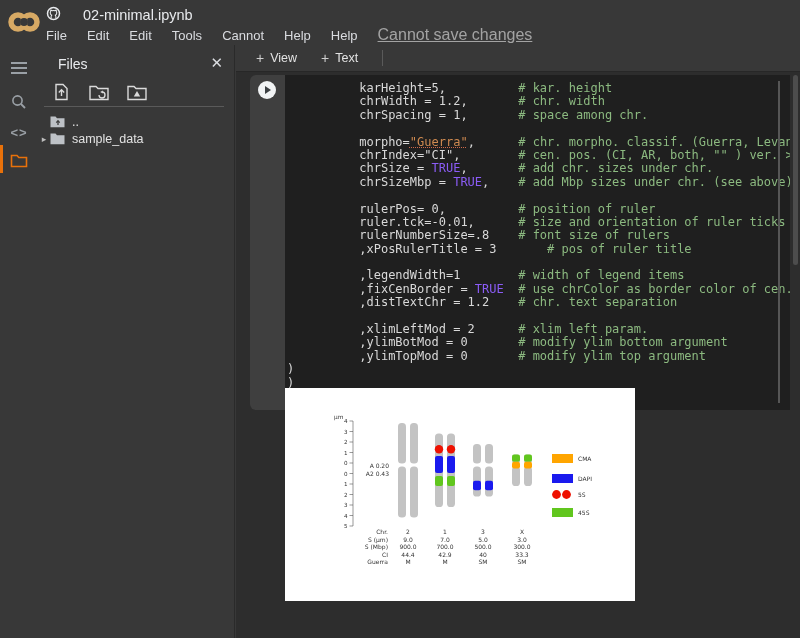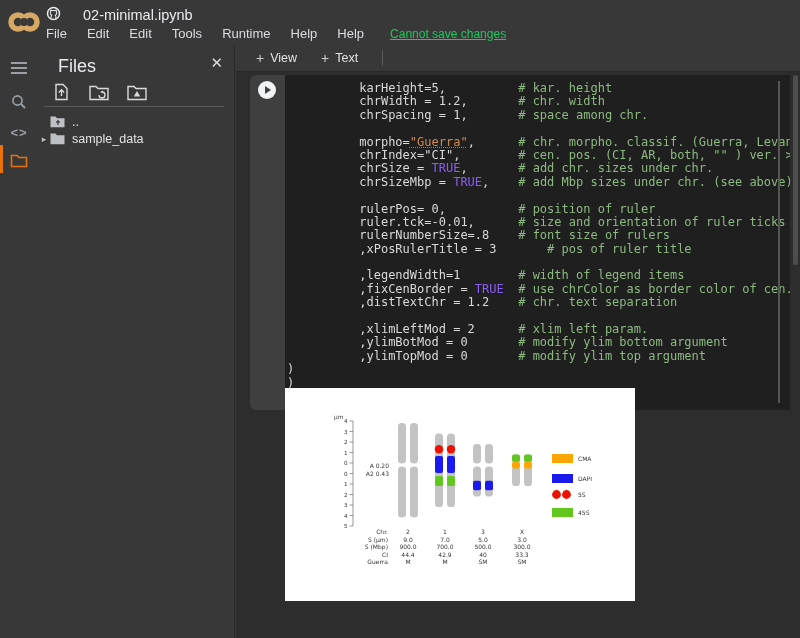--- a/index.html
+++ b/index.html
@@ -7,32 +7,32 @@
               font-family:"Liberation Sans","DejaVu Sans",sans-serif; }
   #app { position:relative; width:800px; height:638px; background:#383838; }
 
   
   #topbar { position:absolute; left:0; top:0; width:800px; height:45px; background:#383838; }
   #colab-logo { position:absolute; left:8px; top:8px; width:32px; height:28px; cursor:pointer; }
   #title-row { position:absolute; left:46px; top:6px; height:18px; display:flex; align-items:center; gap:22px; }
   #nb-title { color:#e8eaed; font-size:14.5px; cursor:text; }
   #menubar { position:absolute; left:46px; top:26px; display:flex; align-items:center; gap:20px; }
   .menu-item { color:#dadce0; font-size:13px; cursor:pointer; }
-  .save-status { color:#22c55e; font-size:12px; text-decoration:underline; margin-left:6px; cursor:pointer; }
+  .save-status { color:#a3a3a3; font-size:16px; text-decoration:underline; cursor:pointer; }
 
   
   #rail { position:absolute; left:0; top:45px; width:38px; height:593px; background:#383838; }
   .rail-btn { position:absolute; left:0; width:38px; height:30px; display:flex; align-items:center; justify-content:center; cursor:pointer; }
   #active-bar { position:absolute; left:0; top:100px; width:3px; height:28px; background:#e8710a; }
   .code-glyph { color:#9aa0a6; font-size:13px; font-weight:bold; letter-spacing:1px; }
 
   
   #files { position:absolute; left:38px; top:45px; width:197px; height:593px; background:#383838; border-right:1px solid #2a2a2a; }
   #files-head { position:absolute; left:0; top:8px; width:197px; height:24px; }
-  #files-title { position:absolute; left:20px; top:3px; color:#e8eaed; font-size:18px; }
+  #files-title { position:absolute; left:20px; top:3px; color:#e8eaed; font-size:14px; }
   #files-close { position:absolute; right:12px; top:1px; color:#dadce0; font-size:15px; cursor:pointer; }
   #files-actions { position:absolute; left:6px; top:36px; width:180px; height:26px; display:flex; gap:12px; padding-left:4px;
                    border-bottom:1px solid #5a5a5a; }
   .fact { width:26px; height:22px; display:flex; align-items:center; justify-content:center; cursor:pointer; }
   #file-tree { position:absolute; left:0; top:68px; width:197px; }
   .tree-row { display:flex; align-items:center; height:17px; color:#e2e2e2; font-size:12.5px; cursor:pointer; }
   .tree-arrow { width:12px; text-align:center; color:#bdbdbd; font-size:9px; }
   .tree-ico { margin-right:7px; display:flex; }
 
   
@@ -82,21 +82,21 @@
           <path d="M5.5 13.5 L5.5 11 Q5.5 10 6.5 9.8 Q4.5 9.4 4.5 7.4 Q4.5 6.5 5 6 Q4.8 5 5.1 4.4 Q6 4.5 6.7 5 Q8 4.7 9.3 5 Q10 4.5 10.9 4.4 Q11.2 5 11 6 Q11.5 6.5 11.5 7.4 Q11.5 9.4 9.5 9.8 Q10.5 10 10.5 11 L10.5 13.5" fill="none" stroke="#e8eaed" stroke-width="1.1"></path>
         </svg>
       </span>
       <span id="nb-title">02-minimal.ipynb</span>
     </div>
     <nav id="menubar">
         <span class="menu-item">File</span>
         <span class="menu-item">Edit</span>
         <span class="menu-item">Edit</span>
         <span class="menu-item">Tools</span>
-        <span class="menu-item">Runtime</span>
+        <span class="menu-item">Cannot</span>
         <span class="menu-item">Help</span>
         <span class="menu-item">Help</span>
         <span class="save-status">Cannot save changes</span>
       </nav>
   </div>
 
   <div id="rail">
     <div class="rail-btn" style="top:8px;">
       <svg width="16" height="14" viewBox="0 0 16 14">
         <rect x="0" y="1" width="16" height="2" fill="#9aa0a6"></rect>

